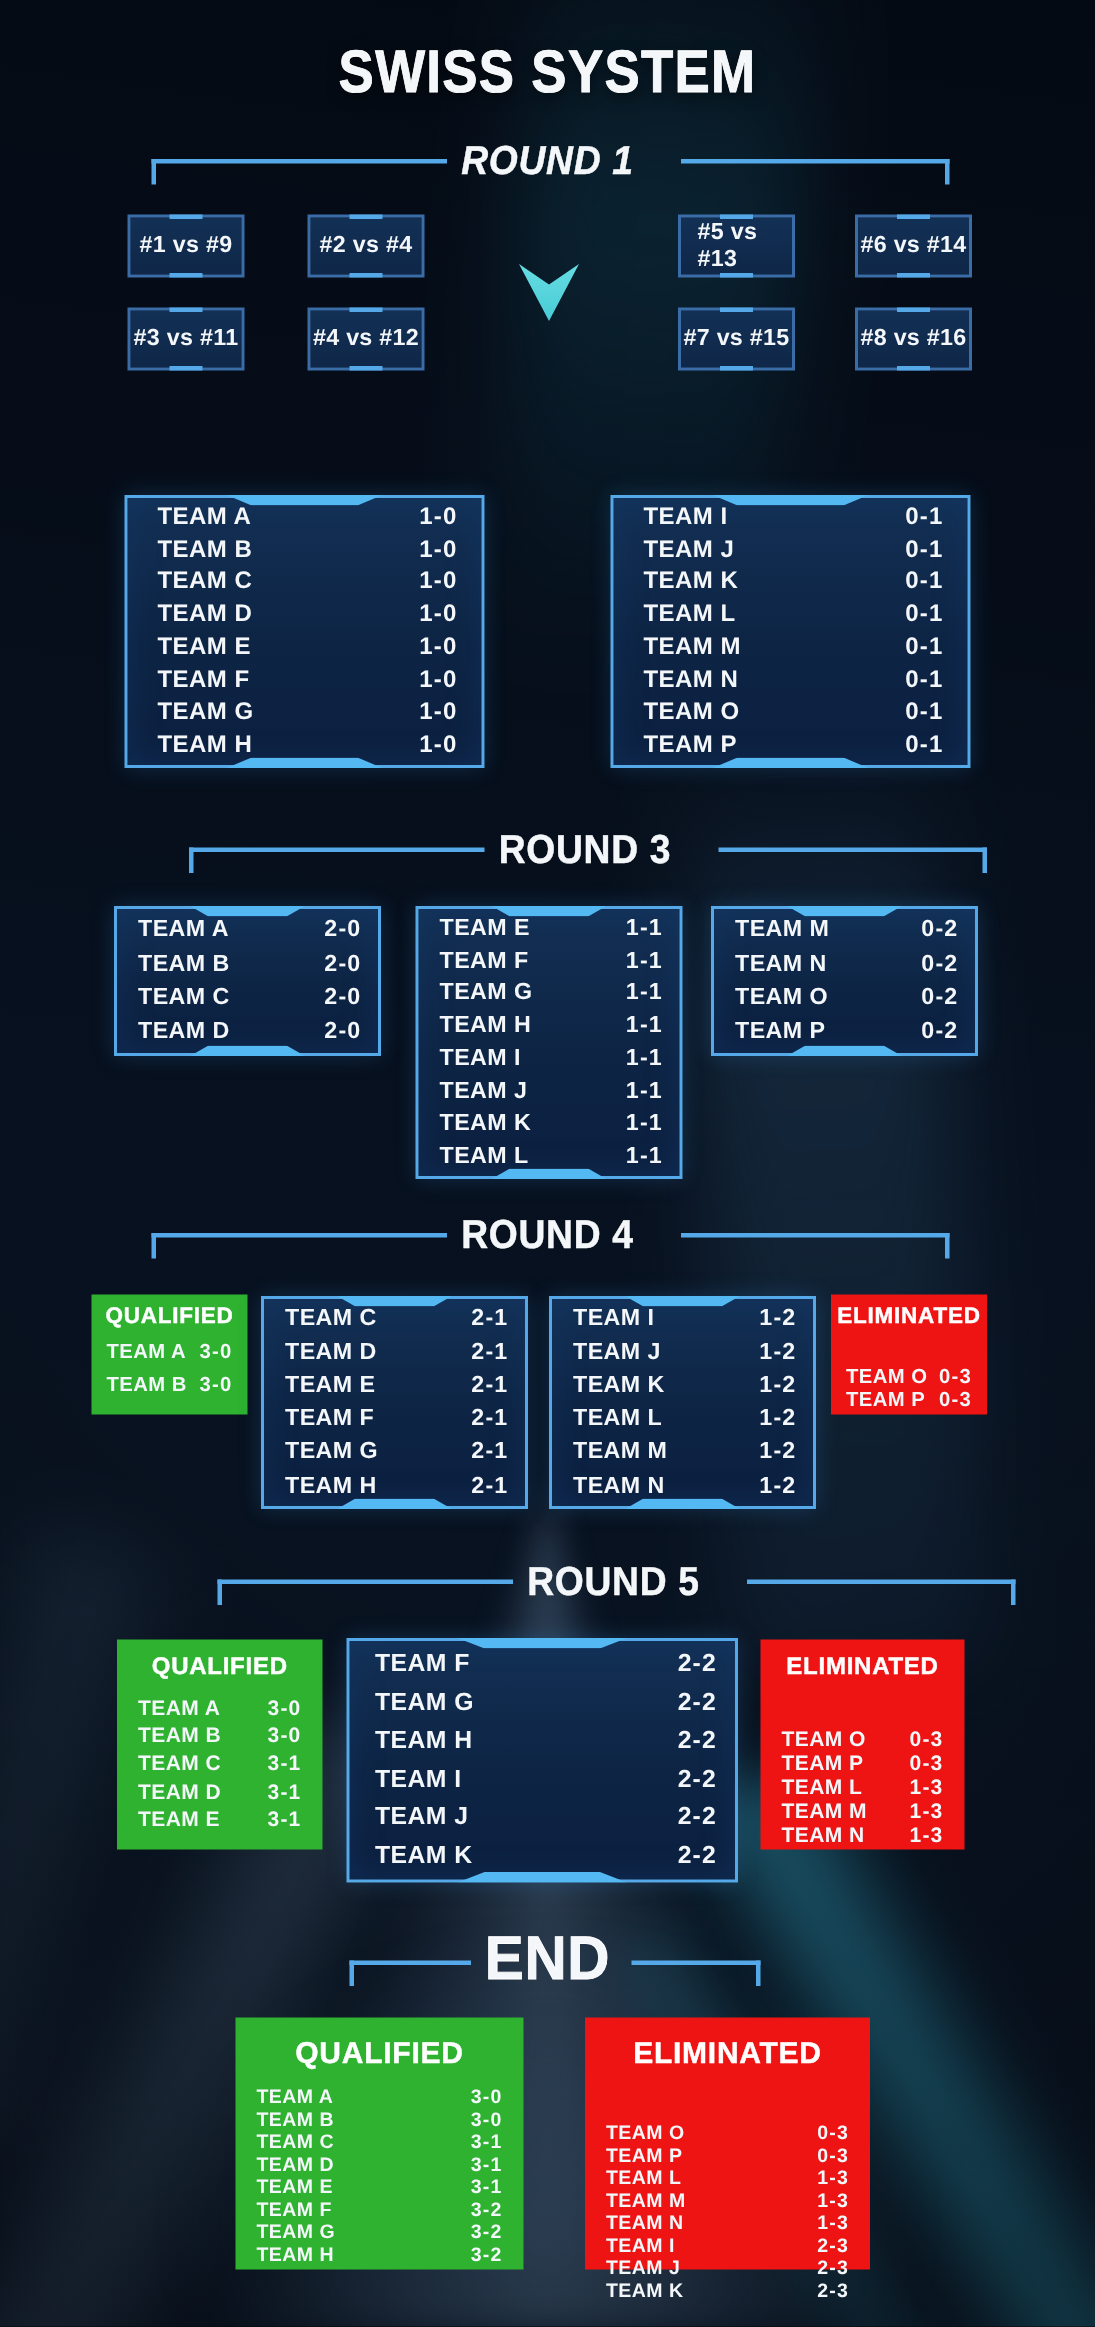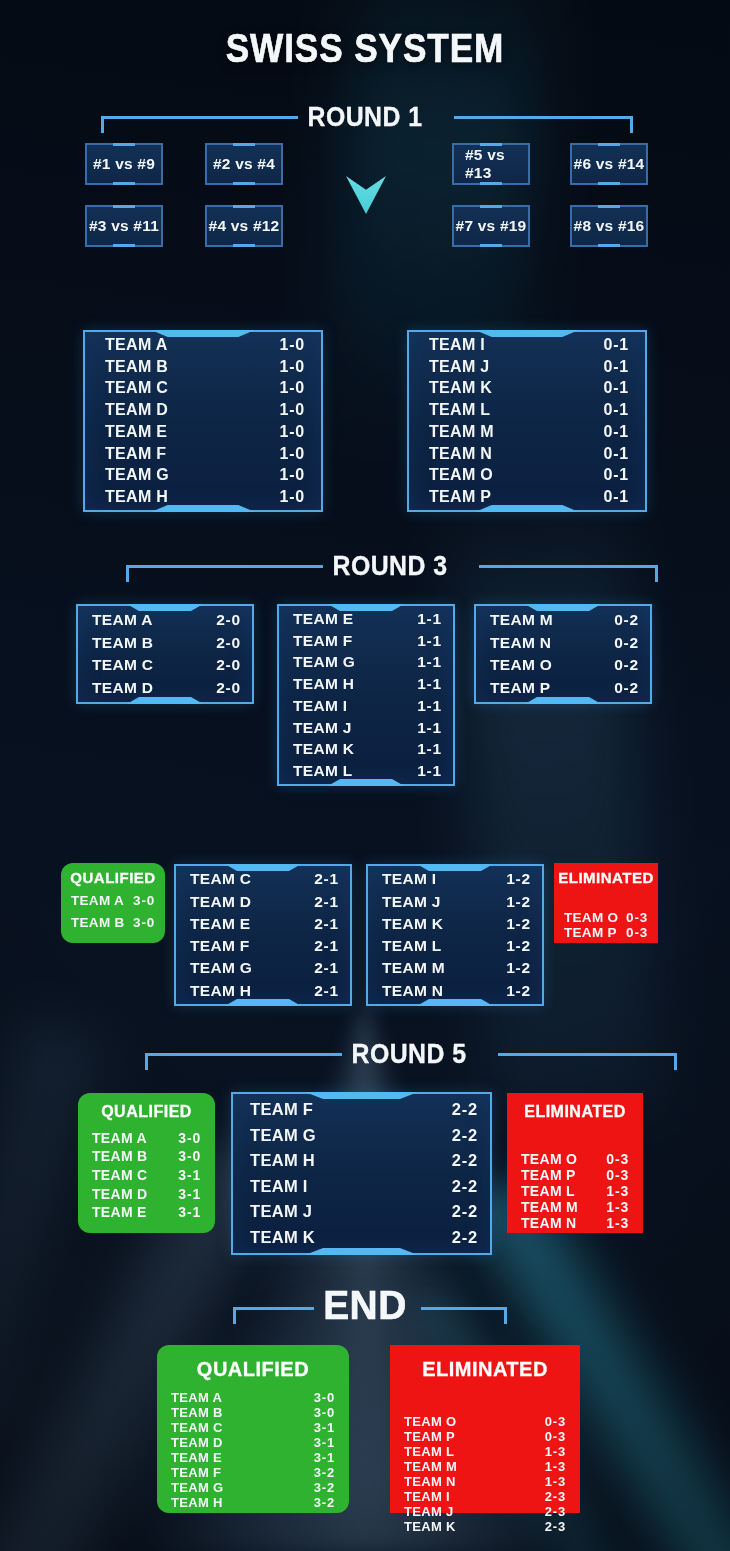--- a/index.html
+++ b/index.html
@@ -72,21 +72,21 @@
   .acc-t{top:-2px;clip-path:polygon(0 0,100% 0,84% 100%,16% 100%);}
   .acc-b{bottom:-2px;clip-path:polygon(16% 0,84% 0,100% 100%,0 100%);}
   .trow{display:flex;justify-content:space-between;align-items:center;color:#f4f7fa;}
   .panel .trow{padding:0 16px 0 20px;font-size:16px;}
   .panel.p-sm .trow{padding:0 11px 0 14px;font-size:15.5px;}
   .panel.p-lg .trow{padding:0 12px 0 17px;font-size:16.5px;}
   .tname{font-weight:700;letter-spacing:.3px;}
   .tscore{font-weight:700;letter-spacing:.8px;}
   
   .status-box{position:absolute;display:flex;flex-direction:column;color:#fff;}
-  .sb-green{background:var(--qualified-green,#2eb230);border-radius:12px;}
+  .sb-green{background:var(--qualified-green,#2eb230);}
   .sb-red{background:var(--eliminated-red,#ef1414);gap:24px;}
   .sb-title{text-align:center;font-weight:700;letter-spacing:.5px;-webkit-text-stroke:.3px #fff;}
   .sb-rows{flex:1;display:flex;flex-direction:column;justify-content:space-evenly;}
   .sb-rows .trow{padding:0 10px;}
   .sb-r4 .sb-title{font-size:15px;margin-top:6px;}
   .sb-r4 .trow{font-size:13.5px;}
   .sb-r4 .sb-rows{margin-bottom:6px;}
   .sb-r5 .sb-title{font-size:16px;margin-top:10px;}
   .sb-r5 .trow{font-size:14px;padding:0 14px;}
   .sb-r5 .sb-rows{margin:6px 0 10px;}
@@ -106,21 +106,21 @@
     <div class="beam beam-grey-l2"></div>
     <div class="beam beam-grey-l"></div>
     <div class="beam glow-bottom"></div>
     <div class="beam beam-teal-r2"></div>
     <div class="beam beam-teal-r"></div>
     <div class="vignette"></div>
   </div>
 
   <div class="title">SWISS SYSTEM</div>
 
-  <div class="rh" style="top:102px;">
+  <div class="rh" style="top:92px;font-style:italic;">
     <span class="ln l"></span>
     <span class="lg l"></span>
     <span class="rh-label">ROUND 1</span>
     <span class="ln r"></span>
     <span class="lg r"></span>
   </div>
   <div class="r1">
 
       <div class="match">
         <span>#1 vs #9</span>
@@ -140,21 +140,21 @@
 
       <div class="match">
         <span>#5 vs #13</span>
       </div>
 
       <div class="match">
         <span>#6 vs #14</span>
       </div>
 
       <div class="match">
-        <span>#7 vs #19</span>
+        <span>#7 vs #15</span>
       </div>
 
       <div class="match">
         <span>#8 vs #16</span>
       </div>
     </div>
   <div class="arrow"></div>
 
   <div class="panel" style="left:83px;top:330px;width:240px;height:182px;">
     <span class="acc acc-t"></span>
@@ -338,20 +338,27 @@
         <span class="tname">TEAM O</span>
         <span class="tscore">0-2</span>
       </div>
 
       <div class="trow">
         <span class="tname">TEAM P</span>
         <span class="tscore">0-2</span>
       </div>
     </div>
 
+  <div class="rh" style="top:808px;">
+    <span class="ln l"></span>
+    <span class="lg l"></span>
+    <span class="rh-label">ROUND 4</span>
+    <span class="ln r"></span>
+    <span class="lg r"></span>
+  </div>
   <div class="status-box sb-green sb-r4" style="left:61px;top:863px;width:104px;height:80px;">
     <div class="sb-title">QUALIFIED</div>
     <div class="sb-rows">
 
         <div class="trow">
           <span class="tname">TEAM A</span>
           <span class="tscore">3-0</span>
         </div>
 
         <div class="trow">

